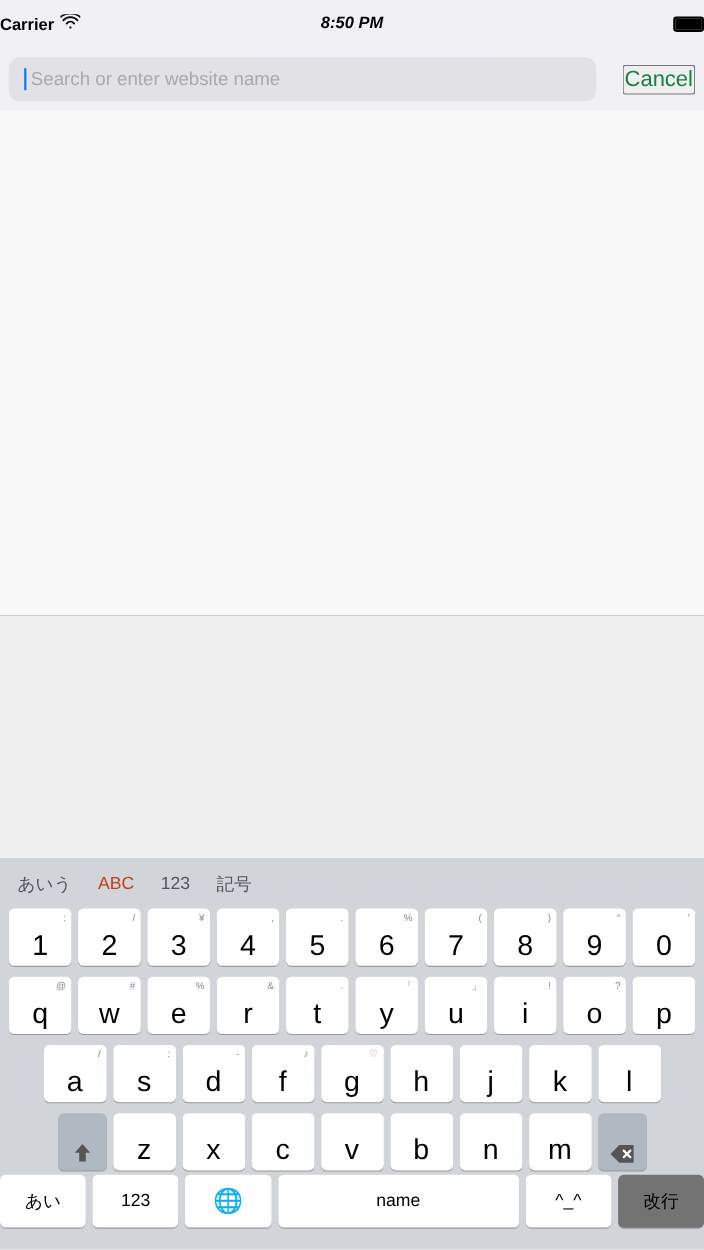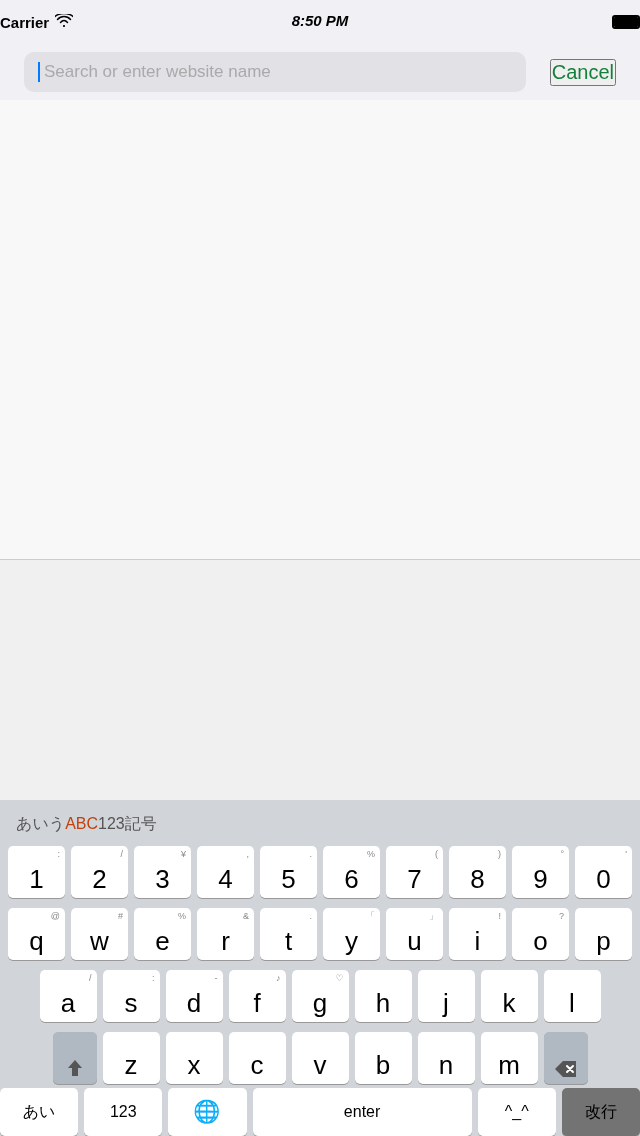--- a/index.html
+++ b/index.html
@@ -66,21 +66,21 @@
     .battery-fill {
       background: #000;
       height: 100%;
       width: 100%;
       border-radius: 1px;
     }
 
     
     .search-bar-area {
       background: #f0f0f5;
-      padding: 8px 24px;
+      padding: 8px 8px;
       display: flex;
       align-items: center;
       gap: 24px;
     }
     .search-input-wrapper {
       flex: 1;
       background: #e1e1e6;
       border-radius: 10px;
       padding: 10px 14px;
       display: flex;
@@ -121,20 +121,21 @@
       left: 0;
       right: 0;
     }
 
     
     .keyboard-type-row {
       background: #d1d5da;
       display: flex;
       align-items: center;
       padding: 8px 16px 6px;
+      gap: 24px;
       height: 46px;
     }
     .kb-type-item {
       font-size: 16px;
       color: #555;
       cursor: pointer;
     }
     .kb-type-item.active {
       color: #c2410c;
       font-weight: 500;
@@ -205,21 +206,21 @@
     .letter-key-sm {
       width: 57px;
       height: 52px;
     }
 
     
     .bottom-row {
       display: flex;
       justify-content: center;
       gap: 6px;
-      padding-bottom: 0;
+      padding-bottom: 20px;
     }
     .key-aiueo {
       width: 80px;
       height: 48px;
       background: #fff;
       border-radius: 5px;
       box-shadow: 0 1px 0 #999;
       display: flex;
       align-items: center;
       justify-content: center;
@@ -493,17 +494,17 @@
     <path d="M13 6 L19 12 M19 6 L13 12" stroke="#fff" stroke-width="2" stroke-linecap="round"></path>
   </svg>
         </div>
       </div>
   </div>
 
   <div class="bottom-row">
     <div class="key-aiueo">あい</div>
     <div class="key-123">123</div>
     <div class="key-globe">🌐</div>
-    <div class="key-space">enter</div>
+    <div class="key-space">name</div>
     <div class="key-caret">^_^</div>
     <div class="key-return">改行</div>
   </div>
 </div>
 
 </body></html>

